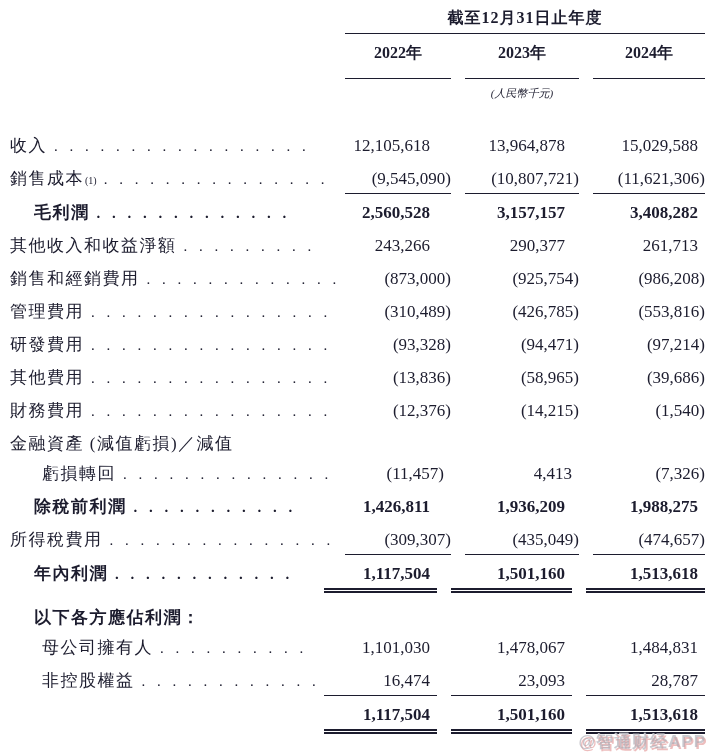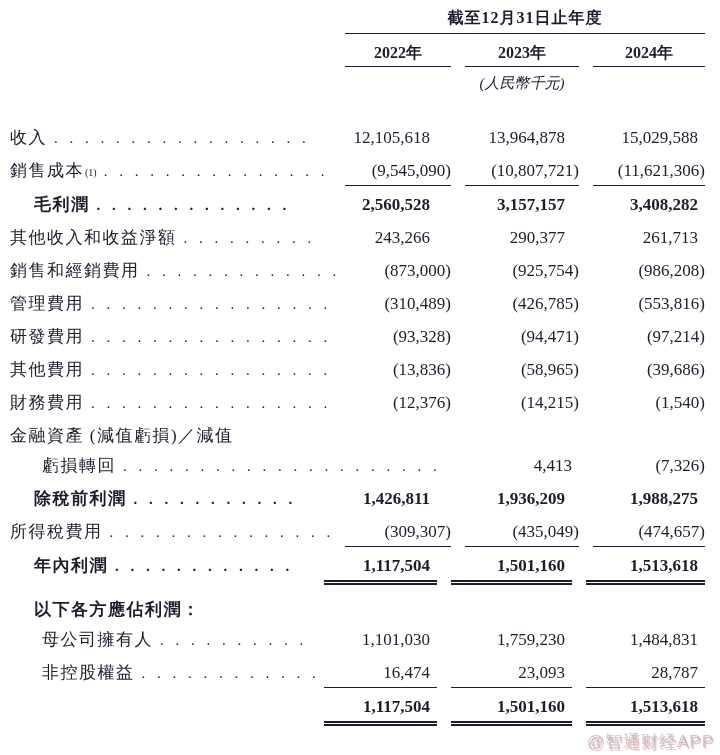--- a/index.html
+++ b/index.html
@@ -21,23 +21,23 @@
   .thead .spacer { flex: 1; margin-right: 8px; }
   .cols { width: 360px; }
   .period {
     text-align: center; font-weight: bold; font-size: 16px;
     letter-spacing: 1px; line-height: 20px;
   }
   .period-rule { border-bottom: 1.6px solid #1c1c2e; margin-top: 5px; }
   .yearrow { display: flex; margin-top: 9px; }
   .ycell {
     text-align: center; font-weight: bold; font-size: 16px;
-    padding-bottom: 2px; border-bottom: 1.6px solid #1c1c2e;
-  }
-  .unitrow { display: flex; margin-top: 7px; font-style: italic; font-size: 15px; }
+    padding-bottom: 14px; border-bottom: 1.6px solid #1c1c2e;
+  }
+  .unitrow { display: flex; margin-top: 7px; font-style: italic; font-size: 11px; }
   .unitrow div { text-align: center; }
   .c0 { width: 106px; }
   .c1 { width: 114px; }
   .c2 { width: 112px; }
   .yearrow .c1, .yearrow .c2, .unitrow .c1, .unitrow .c2 { margin-left: 14px; }
   
   .tbody { margin-top: 34px; }
   .row { display: flex; align-items: baseline; margin-bottom: 8px; line-height: 22px; }
   .gap-sm { margin-top: 8px; }
   .gap-lg { margin-top: 14px; }
@@ -58,23 +58,23 @@
     text-align: right; font-size: 17px; white-space: nowrap;
     padding-bottom: 3px;
   }
   .row .c1, .row .c2 { margin-left: 14px; }
   .inset { padding-right: 7px; }
   .bold { font-weight: bold; margin-left: 24px; }
   .rule-s { border-bottom: 1.6px solid #1c1c2e; }
   .rule-d { border-bottom: 5px double #1c1c2e; }
   
   .watermark {
-    position: absolute; right: 6px; bottom: 2px;
+    position: absolute; right: 14px; bottom: 2px;
     font-family: "Liberation Sans", sans-serif;
-    font-weight: normal; font-size: 17px; letter-spacing: 1px;
+    font-weight: bold; font-size: 17px; letter-spacing: 1px;
     color: rgba(168, 168, 178, 0.62);
     text-shadow: 1.5px 1.5px 0 rgba(210, 90, 90, 0.40), -0.5px -0.5px 0 rgba(255,255,255,0.8);
   }
 </style>
 </head>
 <body>
 
 <div class="page">
 
   <div class="thead">
@@ -184,20 +184,21 @@
         </div>
         <div class="num-cell c0"></div>
         <div class="num-cell c1"></div>
         <div class="num-cell c2"></div>
       </div>
       <div class="row">
         <div class="label-cell indent">
           <span class="label">虧損轉回</span>
           <span class="leaders"></span>
         </div>
+        <div class="num-cell c0">(11,457)</div>
         <div class="num-cell c1 inset">4,413</div>
         <div class="num-cell c2">(7,326)</div>
       </div>
       <div class="row gap-sm">
         <div class="label-cell bold">
           <span class="label">除稅前利潤</span>
           <span class="leaders"></span>
         </div>
         <div class="num-cell c0 bold inset">1,426,811</div>
         <div class="num-cell c1 bold inset">1,936,209</div>
@@ -228,21 +229,21 @@
         <div class="num-cell c0 bold"></div>
         <div class="num-cell c1 bold"></div>
         <div class="num-cell c2 bold"></div>
       </div>
       <div class="row">
         <div class="label-cell indent">
           <span class="label">母公司擁有人</span>
           <span class="leaders"></span>
         </div>
         <div class="num-cell c0 inset">1,101,030</div>
-        <div class="num-cell c1 inset">1,759,230</div>
+        <div class="num-cell c1 inset">1,478,067</div>
         <div class="num-cell c2 inset">1,484,831</div>
       </div>
       <div class="row">
         <div class="label-cell indent">
           <span class="label">非控股權益</span>
           <span class="leaders"></span>
         </div>
         <div class="num-cell c0 rule-s inset">16,474</div>
         <div class="num-cell c1 rule-s inset">23,093</div>
         <div class="num-cell c2 rule-s inset">28,787</div>

